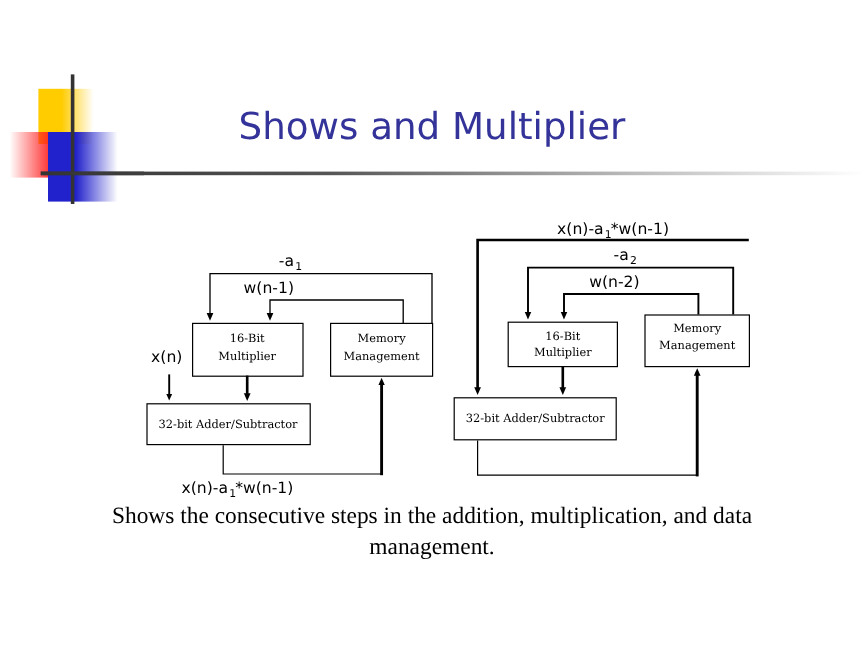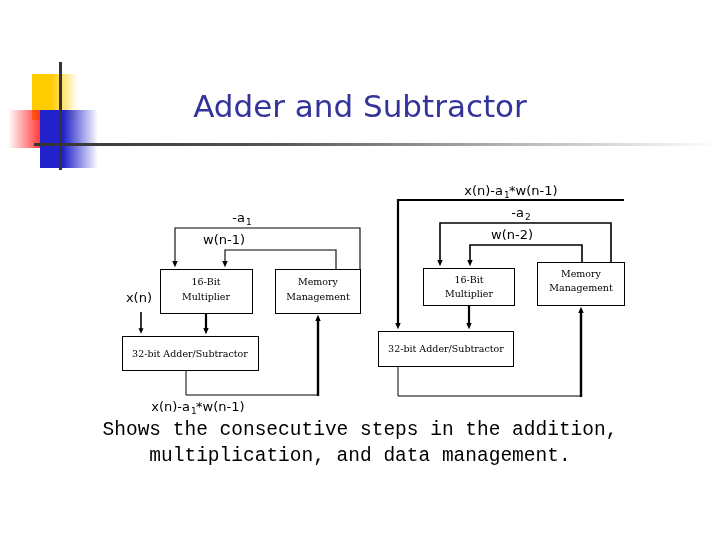--- a/index.html
+++ b/index.html
@@ -105,35 +105,35 @@
   
   #caption {
     position: absolute;
     left: 60px;
     top: 418px;
     width: 600px;
     text-align: center;
     font-size: 19.5px;
     line-height: 1.33;
     color: #000000;
-    font-family: Liberation Mono, monospace;
+    font-family: Liberation Serif, serif;
   }
 </style>
 </head>
 <body>
 
 <div id="logo-decoration">
   <div class="logo-sq logo-yellow"></div>
   <div class="logo-sq logo-red"></div>
   <div class="logo-sq logo-blue"></div>
   <div class="logo-sq logo-vline"></div>
   <div class="logo-sq logo-hline"></div>
 </div>
 
-<div id="page-title">Adder and Subtractor</div>
+<div id="page-title">Shows and Multiplier</div>
 <div id="title-rule"></div>
 
 <div id="diagram">
 <svg width="720" height="540" viewBox="0 0 720 540" xmlns="http://www.w3.org/2000/svg">
   <defs>
     <marker id="arrHead" markerWidth="7" markerHeight="7" refX="3.2" refY="3.2" orient="auto" markerUnits="userSpaceOnUse">
       <path d="M0,0.4 L6.4,3.2 L0,6.0 z" fill="#000"></path>
     </marker>
     <marker id="arrHeadT" markerWidth="6" markerHeight="6" refX="2.8" refY="2.8" orient="auto" markerUnits="userSpaceOnUse">
       <path d="M0,0.3 L5.6,2.8 L0,5.3 z" fill="#000"></path>

